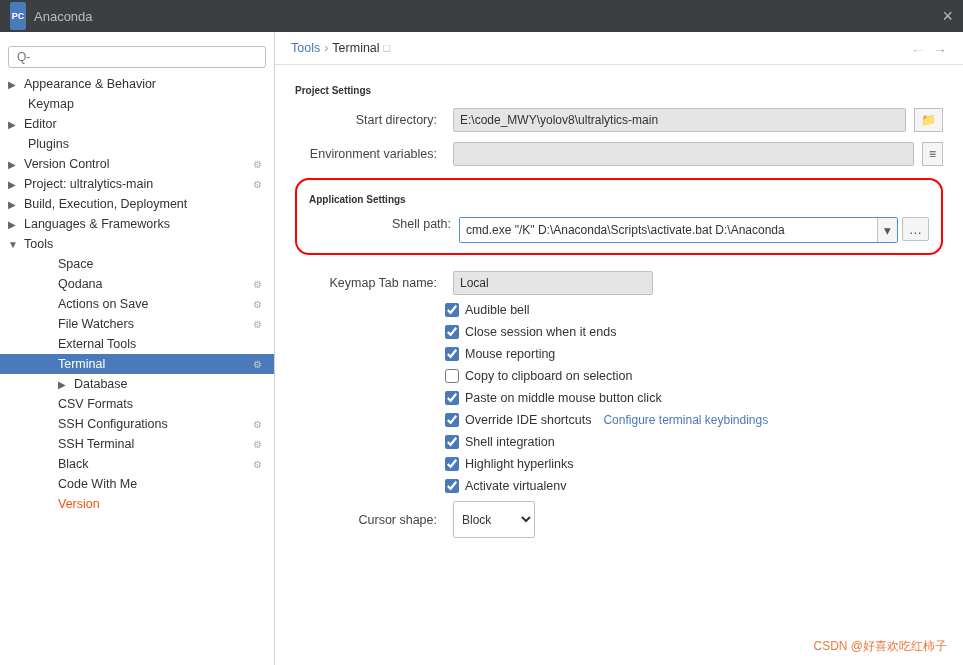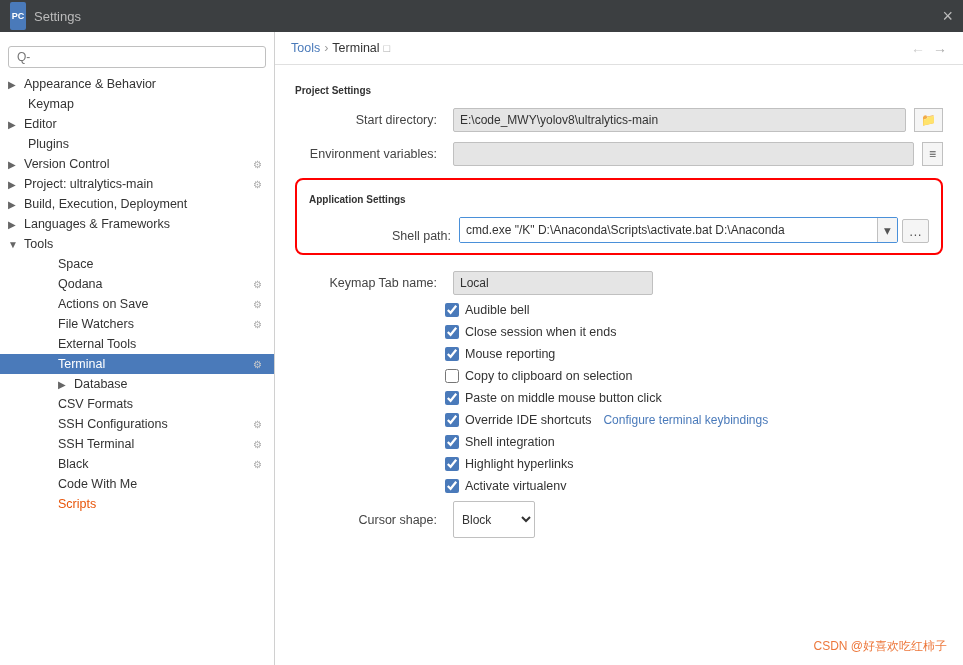--- a/index.html
+++ b/index.html
@@ -22,22 +22,22 @@
     .breadcrumb-bar { display: flex; align-items: center; padding: 8px 16px; border-bottom: 1px solid #e0e0e0; gap: 4px; color: #555; font-size: 12.5px; }
     .nav-arrows { margin-left: auto; display: flex; gap: 8px; color: #aaa; }
     .nav-arrow { cursor: pointer; font-size: 14px; }
     .nav-arrow.disabled { color: #ccc; cursor: default; }
     .settings-content { padding: 16px 20px; flex: 1; }
     .section-title { font-size: 10px; font-weight: 600; color: #333; margin-bottom: 12px; margin-top: 4px; }
     .form-row { display: flex; align-items: center; margin-bottom: 10px; gap: 8px; }
     .form-label { min-width: 150px; color: #444; font-size: 12.5px; text-align: right; padding-right: 8px; }
     .form-input { flex: 1; border: 1px solid #c0c0c0; border-radius: 2px; padding: 3px 6px; font-size: 12px; color: #333; background: #e5e5e5; height: 24px; }
     .form-input-btn { border: 1px solid #c0c0c0; background: #f5f5f5; padding: 2px 6px; cursor: pointer; height: 24px; color: #555; font-size: 11px; }
-    .app-settings-section { border: 2px solid red; border-radius: 8px; padding: 10px 12px; margin: 12px 0; }
-    .shell-row { display: flex; align-items: flex-end; gap: 0; margin-bottom: 0; }
+    .app-settings-section { border: 2px solid red; border-radius: 14px; padding: 10px 12px; margin: 12px 0; }
+    .shell-row { display: flex; align-items: flex-start; gap: 0; margin-bottom: 0; }
     .shell-input-group { flex: 1; display: flex; border: 1px solid #4a90d9; border-radius: 2px; overflow: hidden; }
     .shell-input { flex: 1; border: none; padding: 3px 6px; font-size: 12px; color: #333; background: #fff; height: 24px; outline: none; }
     .shell-dropdown-btn { border: none; border-left: 1px solid #c0c0c0; background: #f5f5f5; padding: 0 6px; cursor: pointer; height: 24px; color: #555; }
     .shell-more-btn { border: 1px solid #c0c0c0; border-radius: 2px; background: #f5f5f5; padding: 0 6px; cursor: pointer; height: 24px; color: #555; margin-left: 4px; }
     .checkbox-row { display: flex; align-items: center; gap: 8px; padding: 4px 0 4px 150px; }
     .checkbox-item { display: flex; align-items: center; gap: 6px; color: #333; font-size: 12.5px; }
     .checkbox-input { width: 14px; height: 14px; accent-color: #4a7aba; cursor: pointer; }
     .link-text { color: #4a7aba; cursor: pointer; font-size: 12px; margin-left: 4px; }
     .default-tab-row { display: flex; align-items: center; gap: 8px; padding: 4px 0 4px 0; margin-left: 0; }
     .default-tab-label { min-width: 150px; color: #444; font-size: 12.5px; text-align: right; padding-right: 8px; }
@@ -48,21 +48,21 @@
     .content-wrapper { position: relative; flex: 1; }
     .orange-item { color: #e8550a; }
   </style>
 </head>
 <body>
 
 <div class="window">
 
   <div class="title-bar">
     <div style="width:16px;height:28px;background:#4a7aba;border-radius:2px;display:flex;align-items:center;justify-content:center;color:#fff;font-size:9px;font-weight:bold;">PC</div>
-    <span style="color:#bbb;font-size:13px;">Settings</span>
+    <span style="color:#bbb;font-size:13px;">Anaconda</span>
     <span style="margin-left:auto;cursor:pointer;color:#bbb;font-size:18px;">×</span>
   </div>
 
   <div class="main-content">
 
     <div class="sidebar">
       <div class="search-box">
         <input class="search-input" type="text" placeholder="Q-" style="">
       </div>
 
@@ -140,21 +140,21 @@
         <span class="sidebar-badge">⚙</span>
       </div>
       <div class="sidebar-item indent2">
         <span>Black</span>
         <span class="sidebar-badge">⚙</span>
       </div>
       <div class="sidebar-item indent2">
         <span>Code With Me</span>
       </div>
       <div class="sidebar-item indent2 orange-item">
-        <span>Scripts</span>
+        <span>Version</span>
       </div>
     </div>
 
     <div class="content-wrapper">
       <div class="content-area">
 
         <div class="breadcrumb-bar">
           <span style="color:#4a7aba;cursor:pointer;">Tools</span>
           <span style="color:#999;">›</span>
           <span style="color:#333;">Terminal</span>

